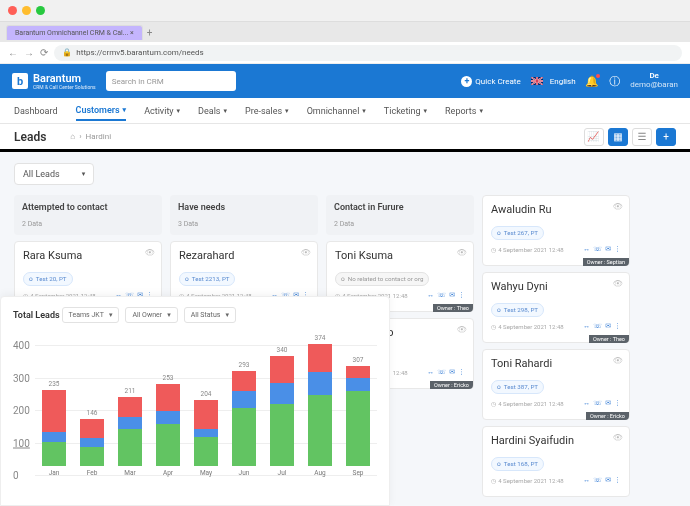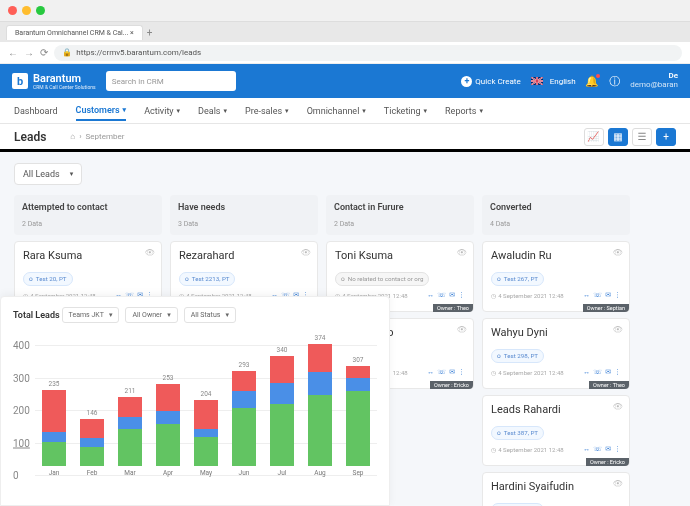--- a/index.html
+++ b/index.html
@@ -2,21 +2,21 @@
 <html><head>
 <meta charset="utf-8">
 <style>
 *{box-sizing:border-box;margin:0;padding:0;font-family:-apple-system,BlinkMacSystemFont,"Segoe UI",Roboto,Arial,sans-serif}
 body{background:#fff;width:690px;height:506px;overflow:hidden;position:relative}
 .browser-chrome{height:22px;background:#f1f1f1;display:flex;align-items:center;padding:0 8px;gap:5px;border-bottom:1px solid #ddd}
 .traffic{display:flex;gap:5px}
 .tl{width:9px;height:9px;border-radius:50%}
 .red{background:#ff5f57}.yellow{background:#ffbd2e}.green{background:#28c940}
 .tab-bar{height:20px;background:#e8e8e8;display:flex;align-items:center;padding-left:6px}
-.btab{background:#ffffff;font-size:7px;color:#555;padding:3px 8px;border-radius:3px 3px 0 0;border:1px solid #ddd;border-bottom:none}
+.btab{background:#c4b5fd;font-size:7px;color:#555;padding:3px 8px;border-radius:3px 3px 0 0;border:1px solid #ddd;border-bottom:none}
 
 .url-bar{height:22px;background:#fff;display:flex;align-items:center;padding:0 8px;gap:6px;border-bottom:1px solid #eee}
 .nav-arrow{font-size:10px;color:#888}
 .url-field{flex:1;background:#f1f3f4;border-radius:10px;height:16px;display:flex;align-items:center;padding:0 8px;font-size:8px;color:#555;gap:4px}
 
 .topbar{height:34px;background:#1b78d3;display:flex;align-items:center;padding:0 12px;gap:10px;color:#fff}
 .logo{display:flex;align-items:center;gap:5px;font-weight:600;font-size:11px}
 .logo-icon{width:16px;height:16px;background:#fff;border-radius:2px;display:flex;align-items:center;justify-content:center;color:#1b78d3;font-weight:700;font-size:11px}
 .logo-sub{font-size:5px;font-weight:400;opacity:.85;display:block;line-height:1}
 .search-box{background:#fff;border-radius:3px;height:20px;width:130px;display:flex;align-items:center;padding:0 6px;font-size:8px;color:#999}
@@ -34,21 +34,21 @@
 
 .page-head{height:28px;background:#fff;display:flex;align-items:center;padding:0 14px;gap:24px;border-bottom:3px solid #000000}
 .page-title{font-size:12px;font-weight:600;color:#333}
 .bc{font-size:8px;color:#999;display:flex;align-items:center;gap:4px}
 .view-toggles{margin-left:auto;display:flex;gap:4px}
 .vt{width:20px;height:18px;border:1px solid #ddd;border-radius:3px;display:flex;align-items:center;justify-content:center;font-size:10px;color:#888;background:#fff}
 .vt.active{background:#1b78d3;color:#fff;border-color:#1b78d3}
 .vt.add{background:#1b78d3;color:#fff;border-color:#1b78d3}
 
 .filter-row{padding:10px 14px}
-.filter-pill{display:inline-flex;align-items:center;gap:10px;background:#fff;border:1px solid #e2e2e2;border-radius:4px;padding:5px 8px;font-size:9px;color:#555}
+.filter-pill{display:inline-flex;align-items:center;gap:22px;background:#fff;border:1px solid #e2e2e2;border-radius:4px;padding:5px 8px;font-size:9px;color:#555}
 
 .board{display:flex;gap:8px;padding:0 14px;overflow:hidden}
 .col{flex:0 0 148px;display:flex;flex-direction:column;gap:6px}
 .col-head{background:#f0f2f5;border-radius:4px;padding:7px 8px}
 .col-title{font-size:9px;font-weight:600;color:#444}
 .col-sub{font-size:7px;color:#999;margin-top:8px}
 .card{background:#fff;border:1px solid #e8e8e8;border-radius:4px;padding:7px 8px;position:relative}
 .card-title{font-size:11px;font-weight:400;color:#333;margin-bottom:4px}
 .eye{position:absolute;top:6px;right:6px;font-size:8px;color:#bbb}
 .chip{display:inline-flex;align-items:center;gap:3px;border:1px solid #d7e7fb;background:#f2f8ff;border-radius:8px;padding:2px 5px;font-size:6.2px;color:#5a8bd0}
@@ -90,21 +90,21 @@
 <div class="tab-bar">
   <div class="btab">Barantum Omnichannel CRM &amp; Cal... ×</div>
   <div style="font-size:10px;color:#888;margin-left:4px">+</div>
 </div>
 <div class="url-bar">
   <span class="nav-arrow">←</span>
   <span class="nav-arrow">→</span>
   <span class="nav-arrow">⟳</span>
   <div class="url-field">
     <span>🔒</span>
-    <span>https://crmv5.barantum.com/leads</span>
+    <span>https://crmv5.barantum.com/needs</span>
   </div>
 </div>
 
 <div class="topbar">
   <div class="logo">
     <div class="logo-icon">b</div>
     <div>
       <span>Barantum</span>
       <span class="logo-sub">CRM &amp; Call Center Solutions</span>
     </div>
@@ -122,21 +122,21 @@
           <rect width="12" height="8" fill="#012169"></rect>
           <path d="M0 0l12 8M12 0L0 8" stroke="#fff" stroke-width="1.5"></path>
           <path d="M0 0l12 8M12 0L0 8" stroke="#c8102e" stroke-width=".8"></path>
           <path d="M6 0v8M0 4h12" stroke="#fff" stroke-width="2.2"></path>
           <path d="M6 0v8M0 4h12" stroke="#c8102e" stroke-width="1.2"></path>
         </svg>
       <span>English</span>
     </div>
     <div class="bell">🔔<span class="dot"></span></div>
     <div class="help">ⓘ</div>
-    <div style="text-align:right;line-height:1.1">
+    <div style="text-align:center;line-height:1.1">
       <div style="font-weight:600">De</div>
       <div style="opacity:.8">demo@baran</div>
     </div>
   </div>
 </div>
 
 <div class="navbar" id="nav">
     <div class="nav-item">
       <span>Dashboard</span>
     </div>
@@ -170,21 +170,21 @@
     </div>
   </div>
 
 <div class="content">
 
 <div class="page-head">
   <span class="page-title">Leads</span>
   <span class="bc">
     <span>⌂</span>
     <span>›</span>
-    <span>September</span>
+    <span>Hardini</span>
   </span>
   <div class="view-toggles">
     <div class="vt">📈</div>
     <div class="vt active">▦</div>
     <div class="vt">☰</div>
     <div class="vt add">+</div>
   </div>
 </div>
 
 <div class="filter-row">
@@ -245,43 +245,39 @@
             <span class="ts"><span>◷</span>4 September 2021 12:48</span>
             <span class="push-r">
               <span class="mini-ic">↔</span>
               <span class="mini-ic">☏</span>
               <span class="mini-ic">✉</span>
               <span class="mini-ic">⋮</span>
             </span>
           </div><span class="owner">Owner : Ericko</span></div>
       </div>
       <div class="col">
-        <div class="col-head">
-          <div class="col-title">Converted</div>
-          <div class="col-sub">4 Data</div>
-        </div>
         <div class="card"><span class="eye">👁</span><div class="card-title">Awaludin Ru</div><span class="chip"><span>𝗈</span>Test 267, PT</span><div class="card-foot">
             <span class="ts"><span>◷</span>4 September 2021 12:48</span>
             <span class="push-r">
               <span class="mini-ic">↔</span>
               <span class="mini-ic">☏</span>
               <span class="mini-ic">✉</span>
               <span class="mini-ic">⋮</span>
             </span>
           </div><span class="owner">Owner : Septian</span></div>
         <div class="card"><span class="eye">👁</span><div class="card-title">Wahyu Dyni</div><span class="chip"><span>𝗈</span>Test 298, PT</span><div class="card-foot">
             <span class="ts"><span>◷</span>4 September 2021 12:48</span>
             <span class="push-r">
               <span class="mini-ic">↔</span>
               <span class="mini-ic">☏</span>
               <span class="mini-ic">✉</span>
               <span class="mini-ic">⋮</span>
             </span>
           </div><span class="owner">Owner : Theo</span></div>
-        <div class="card"><span class="eye">👁</span><div class="card-title">Leads Rahardi</div><span class="chip"><span>𝗈</span>Test 387, PT</span><div class="card-foot">
+        <div class="card"><span class="eye">👁</span><div class="card-title">Toni Rahardi</div><span class="chip"><span>𝗈</span>Test 387, PT</span><div class="card-foot">
             <span class="ts"><span>◷</span>4 September 2021 12:48</span>
             <span class="push-r">
               <span class="mini-ic">↔</span>
               <span class="mini-ic">☏</span>
               <span class="mini-ic">✉</span>
               <span class="mini-ic">⋮</span>
             </span>
           </div><span class="owner">Owner : Ericko</span></div>
         <div class="card"><span class="eye">👁</span><div class="card-title">Hardini Syaifudin</div><span class="chip"><span>𝗈</span>Test 168, PT</span><div class="card-foot">
             <span class="ts"><span>◷</span>4 September 2021 12:48</span>

